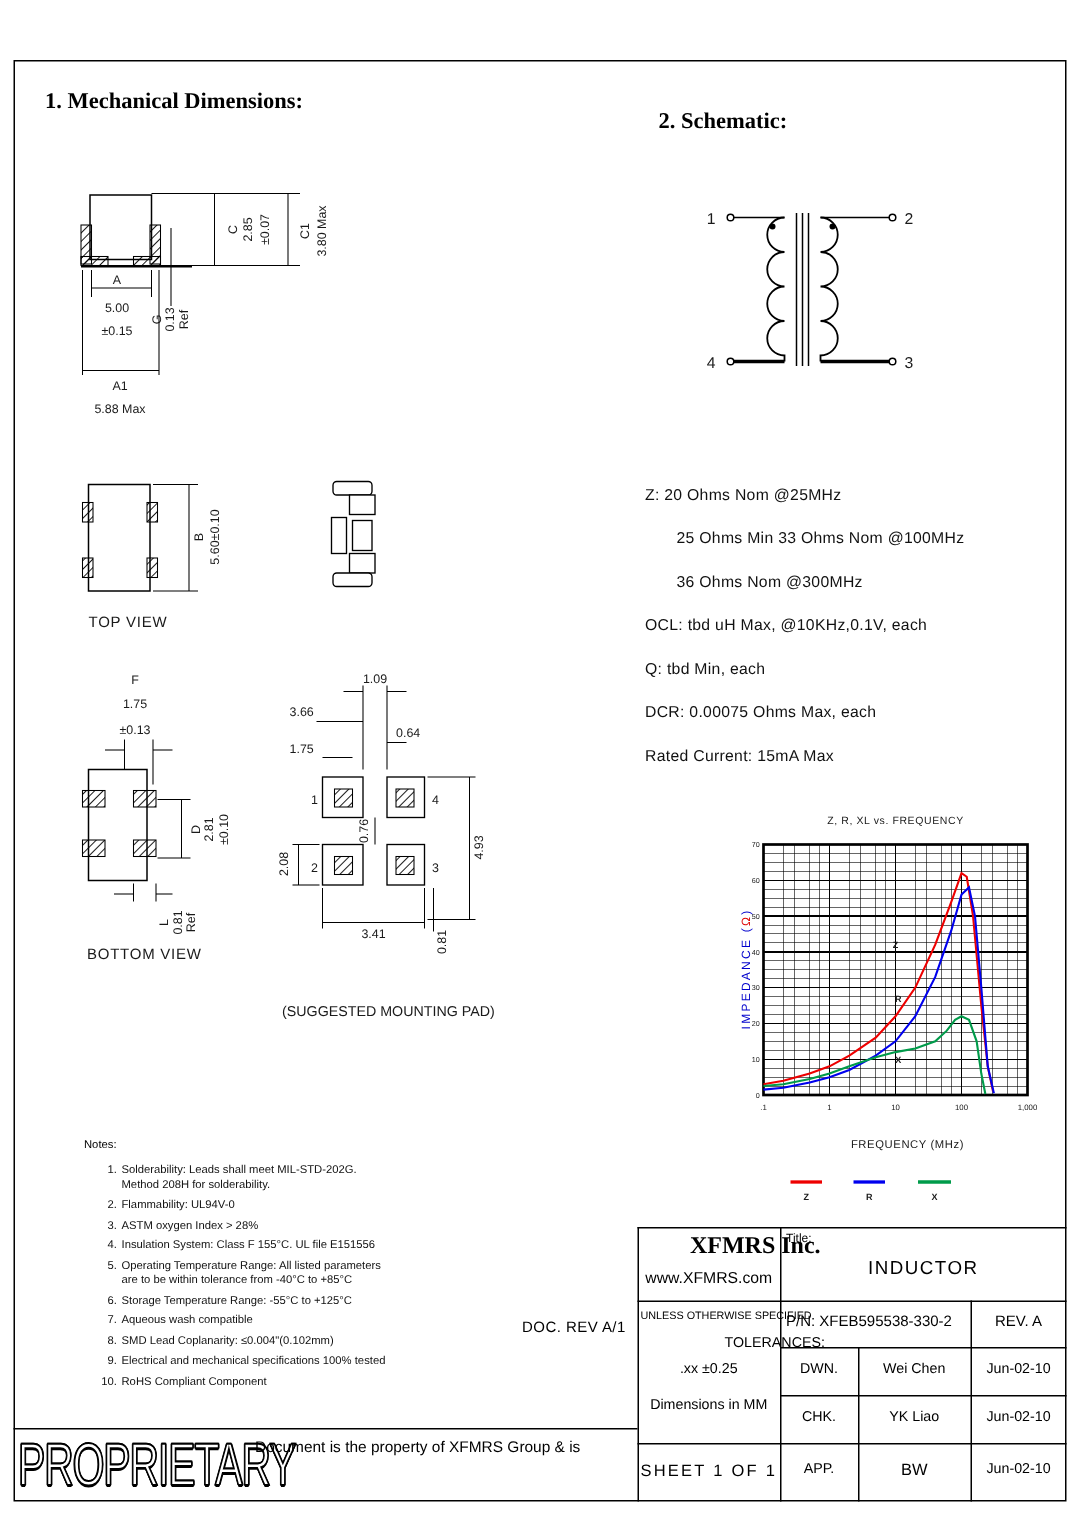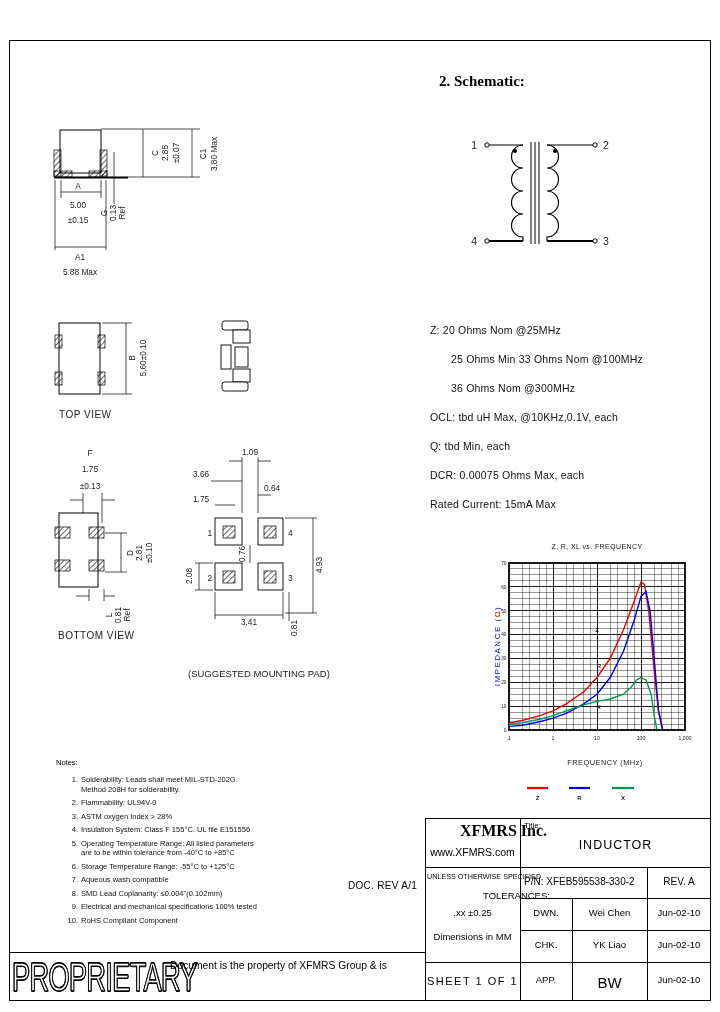--- a/index.html
+++ b/index.html
@@ -27,20 +27,21 @@
     text-shadow:-1px 0 #000,1px 0 #000,0 -1px #000,0 1px #000;
     transform:scaleX(.68);transform-origin:left center;white-space:nowrap;}
 </style>
 </head>
 <body>
 
 <div id="page">
 
   <div class="frame" style="left:9px;top:40px;width:702px;height:961px;"></div>
 
+  <div class="abs h" style="left:30px;top:60px;">1. Mechanical Dimensions:</div>
   <div class="abs h" style="left:439px;top:60px;margin-top:13px;">2. Schematic:</div>
 
   <svg style="left:40px;top:118px;" width="215" height="165">
     <defs>
       <pattern id="hA" width="4" height="4" patternUnits="userSpaceOnUse" patternTransform="rotate(45)">
         <line x1="0" y1="0" x2="0" y2="4" stroke="#000" stroke-width="1.2"></line>
       </pattern>
     </defs>
     <rect x="20" y="12" width="41" height="43" fill="#fff" stroke="#000"></rect>
     <rect x="14" y="32" width="7" height="26" fill="url(#hA)" stroke="#000" stroke-width=".7"></rect>
@@ -367,21 +368,21 @@
   <div class="tb-text center" style="left:427px;top:931px;width:91px;font-size:9.5px;">Dimensions in MM</div>
   <div class="tb-text" style="left:524px;top:876px;font-size:10px;">P/N: XFEB595538-330-2</div>
   <div class="tb-text center" style="left:647px;top:876px;width:64px;font-size:10px;">REV. A</div>
   <div class="tb-text center" style="left:520px;top:907px;width:52px;font-size:9.5px;">DWN.</div>
   <div class="tb-text center" style="left:572px;top:907px;width:75px;font-size:9.5px;">Wei Chen</div>
   <div class="tb-text center" style="left:647px;top:907px;width:64px;font-size:9.5px;">Jun-02-10</div>
   <div class="tb-text center" style="left:520px;top:939px;width:52px;font-size:9.5px;">CHK.</div>
   <div class="tb-text center" style="left:572px;top:939px;width:75px;font-size:9.5px;">YK Liao</div>
   <div class="tb-text center" style="left:647px;top:939px;width:64px;font-size:9.5px;">Jun-02-10</div>
   <div class="tb-text center" style="left:520px;top:974px;width:52px;font-size:9.5px;">APP.</div>
-  <div class="tb-text center" style="left:572px;top:974px;width:75px;font-size:15px;">BW</div>
+  <div class="tb-text center" style="left:572px;top:974px;width:75px;font-size:11px;">BW</div>
   <div class="tb-text center" style="left:647px;top:974px;width:64px;font-size:9.5px;">Jun-02-10</div>
   <div class="tb-text center" style="left:425px;top:975px;width:95px;font-size:11px;letter-spacing:1.5px;">SHEET 1 OF 1</div>
 
   <div class="ln" style="left:9px;top:951.5px;width:416px;height:1.3px;"></div>
   <div class="abs" style="left:12px;top:955px;">
     <span id="prop-word" class="abs" style="left:0;top:0;">PROPRIETARY</span>
   </div>
   <div class="abs" style="left:170px;top:957px;width:252px;font-size:10.3px;line-height:18px;">
     <div>Document is the property of XFMRS Group &amp; is</div>
   </div>

